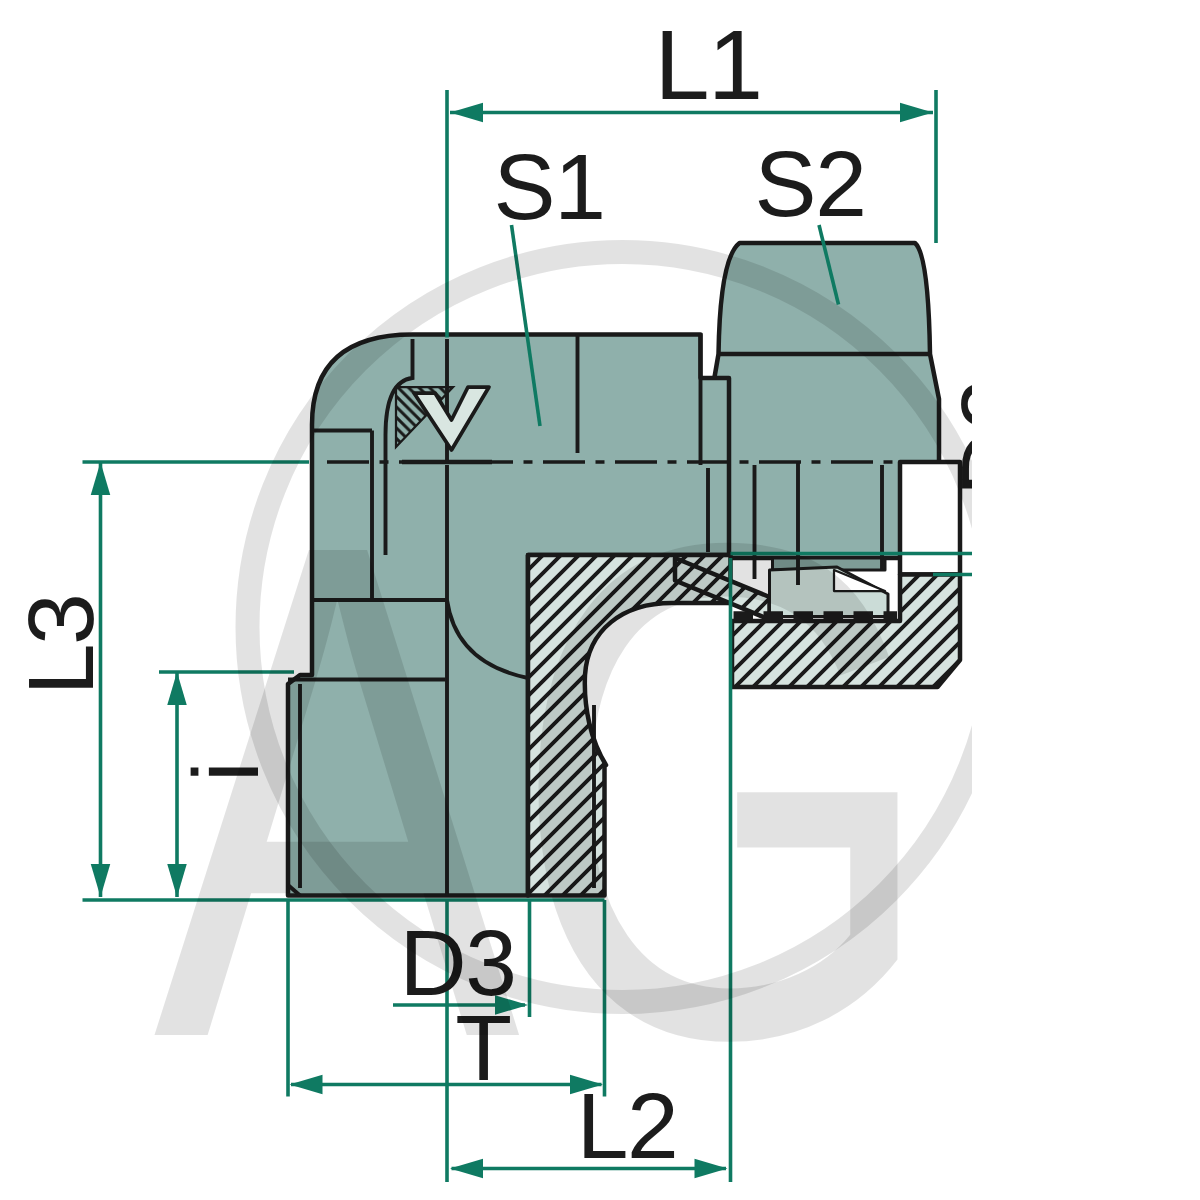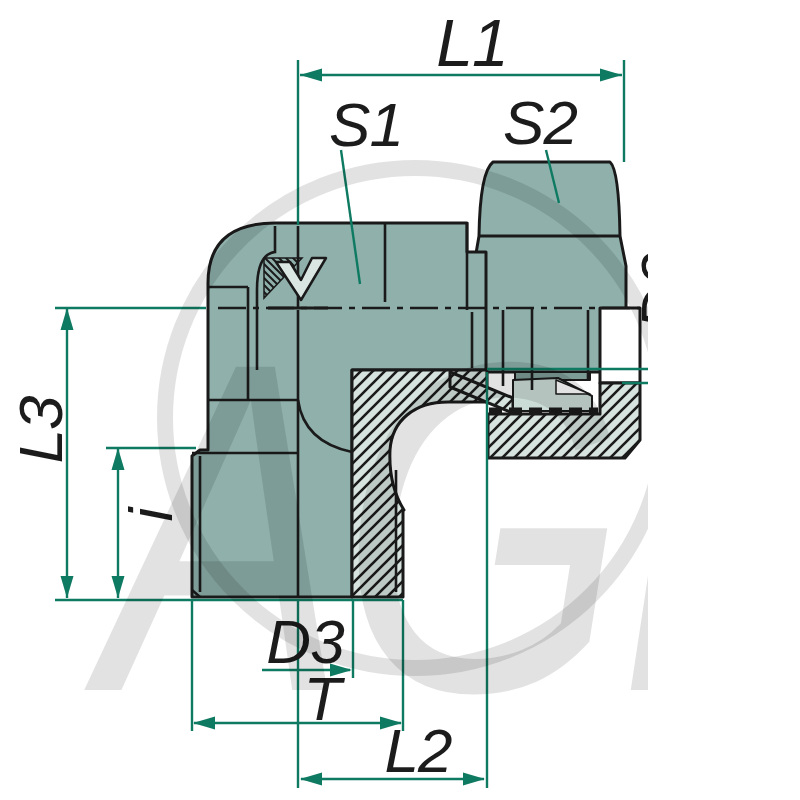--- a/index.html
+++ b/index.html
@@ -1,17 +1,17 @@
 <!DOCTYPE html>
 <html><head>
 <meta charset="utf-8">
 <style>
   html,body{margin:0;padding:0;background:#ffffff;}
   .stage{position:relative;width:648px;height:800px;background:#fff;overflow:hidden;
-         font-family:"Liberation Sans",sans-serif;font-style:italic;}
+         font-family:"Liberation Sans",sans-serif;}
   svg{display:block;}
   text{font-family:"Liberation Sans","DejaVu Sans",sans-serif;fill:#1c1c1c;}
   .dimlabel{font-size:62px;letter-spacing:-1px;}
   .dimlabel-big{font-size:66px;letter-spacing:-1px;}
   .wm{font-size:470px;letter-spacing:-8px;fill:rgba(0,0,0,0.115);}
 </style>
 </head>
 <body>
 
 <div class="stage">

